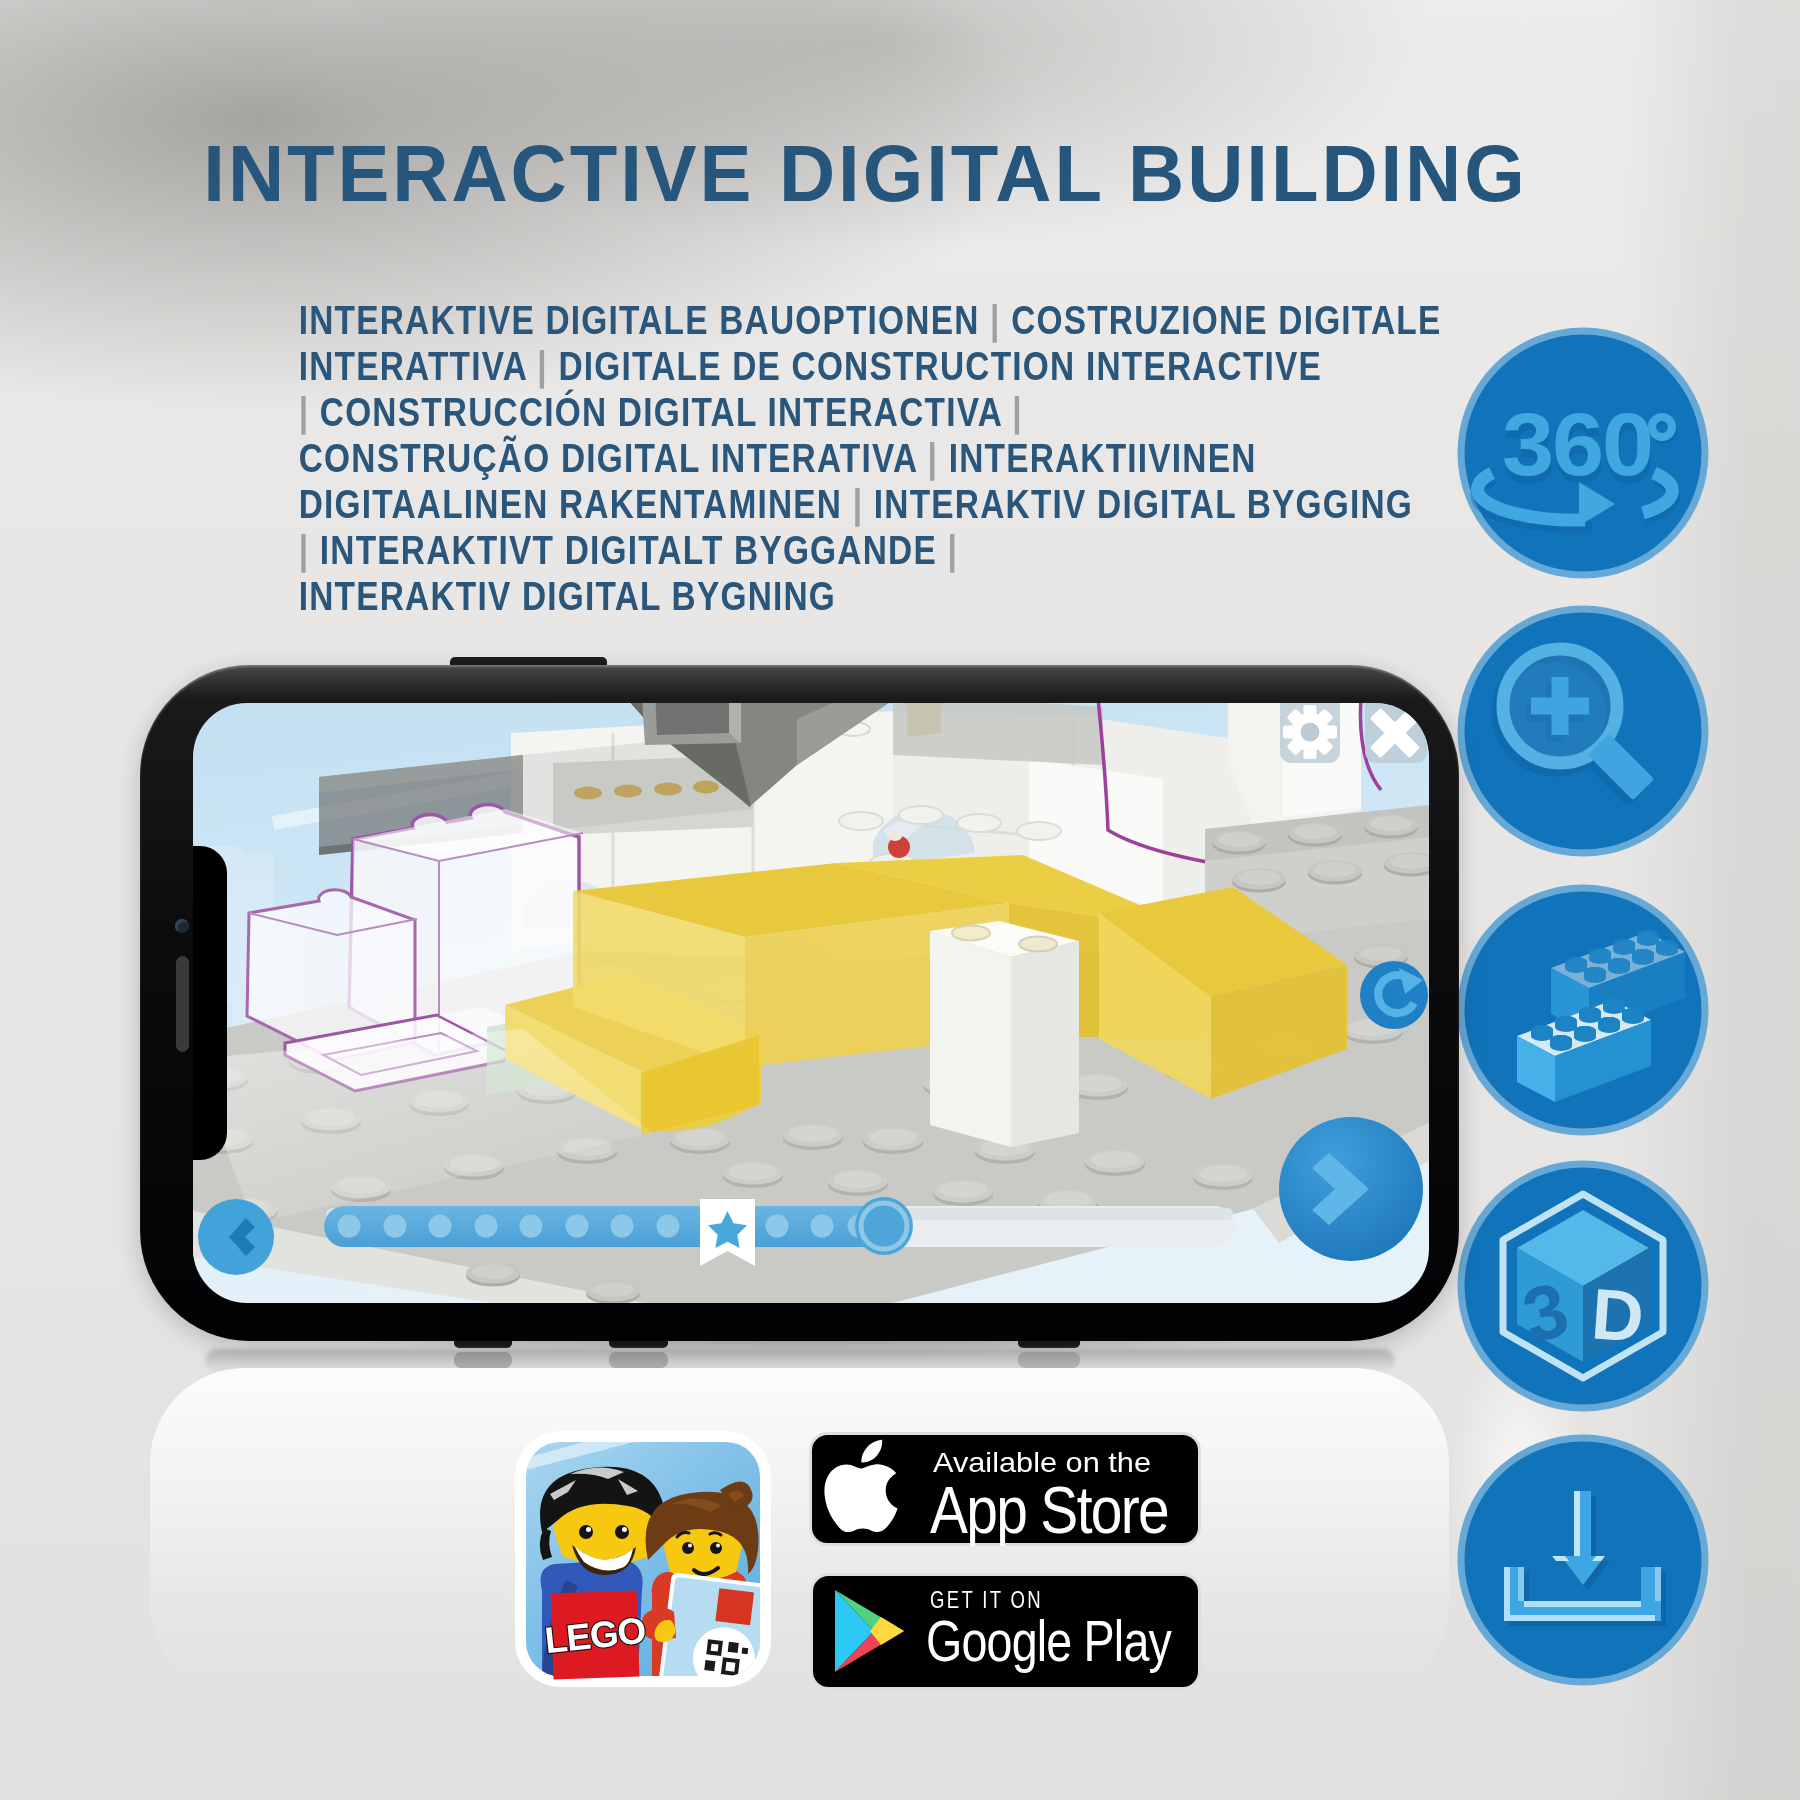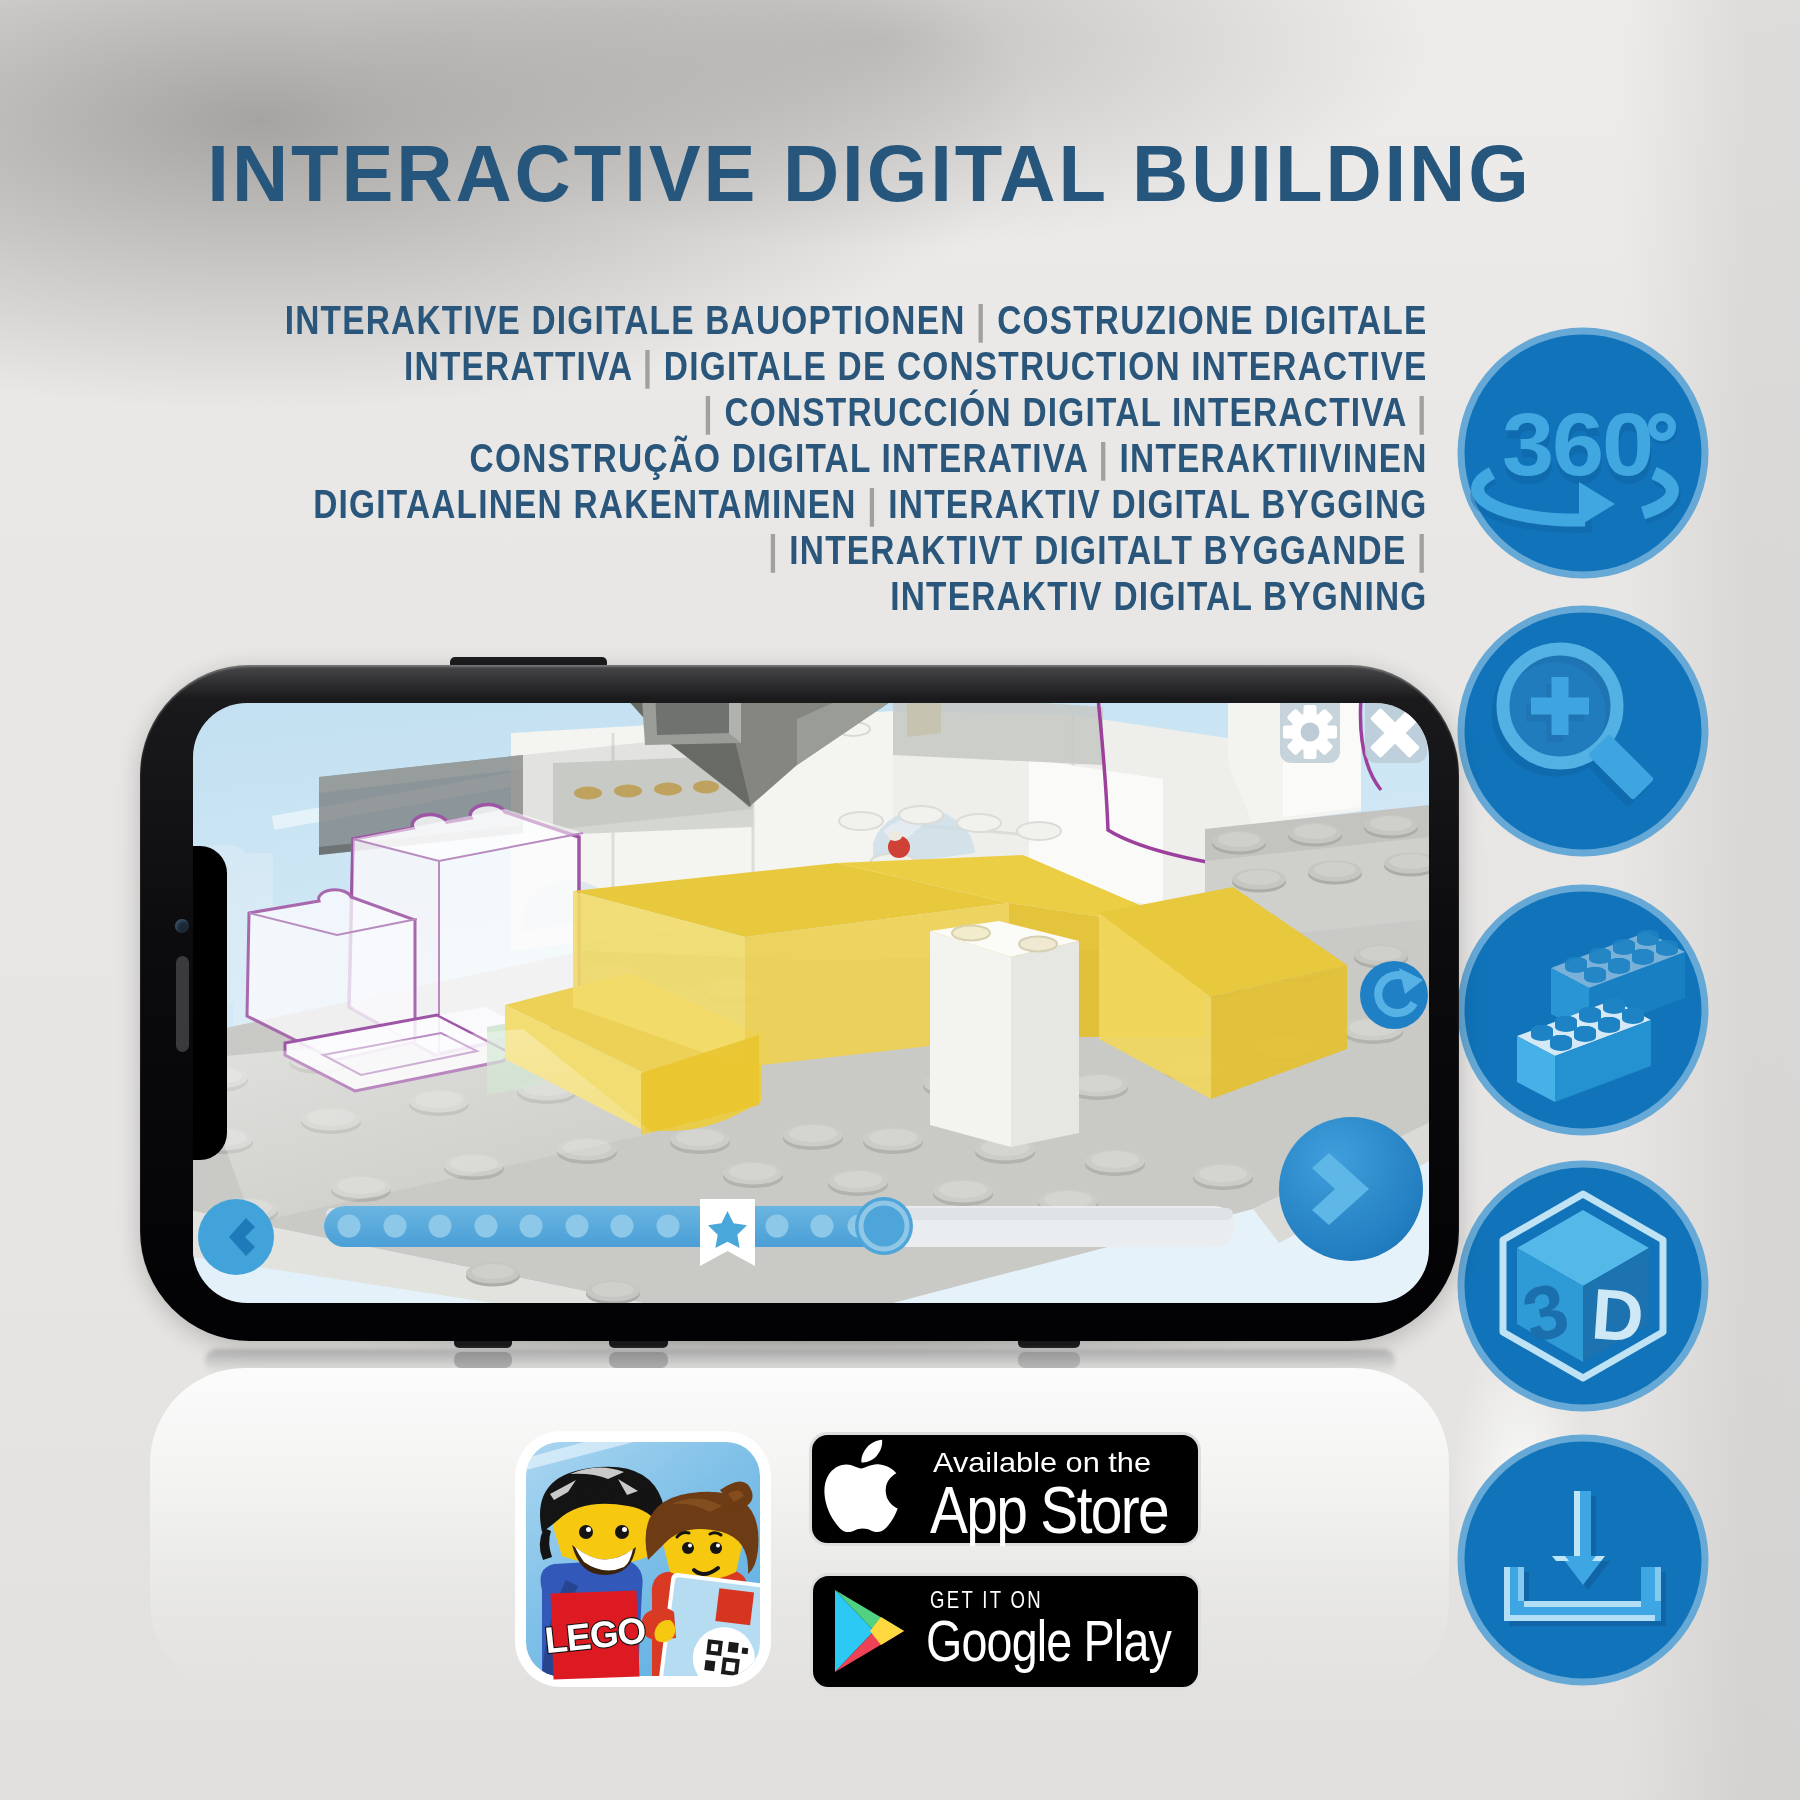--- a/index.html
+++ b/index.html
@@ -13,26 +13,26 @@
 <div class="abs" style="left:0;top:0;width:1800px;height:1800px;
   background:
     radial-gradient(1250px 470px at 260px 120px, rgba(95,93,90,0.50), rgba(95,93,90,0) 62%),
     radial-gradient(850px 320px at 880px 40px, rgba(110,108,105,0.33), rgba(110,108,105,0) 65%),
     linear-gradient(90deg, rgba(0,0,0,0) 90%, rgba(150,148,145,0.18) 97%, rgba(165,163,160,0.22) 100%),
     linear-gradient(180deg, #edecea 0%, #e8e7e5 30%, #e6e5e3 70%, #e1e0de 100%);"></div>
 
 <div class="abs" style="left:1420px;top:1260px;width:200px;height:460px;
   background:radial-gradient(100px 230px at 100px 230px, rgba(255,255,255,0.8), rgba(255,255,255,0) 70%);"></div>
 
-<div class="abs" style="left:170px;top:128px;width:1400px;text-align:center;">
+<div class="abs" style="left:185px;top:128px;width:1400px;">
   <span id="title" style="display:inline-block;font-size:80px;font-weight:bold;color:#27567c;
     letter-spacing:3px;white-space:nowrap;transform:scaleX(0.973);transform-origin:50% 50%;">INTERACTIVE DIGITAL BUILDING</span>
 </div>
 
-<div class="abs" style="left:155px;top:297px;width:1400px;text-align:right;">
+<div class="abs" style="left:169px;top:297px;width:1400px;text-align:left;">
   <div id="subtitle" style="display:inline-block;font-size:41px;font-weight:bold;color:#29567a;
     letter-spacing:1.5px;line-height:46px;white-space:nowrap;transform:scaleX(0.815);transform-origin:50% 0%;">
 INTERAKTIVE DIGITALE BAUOPTIONEN <span style="color:#a0a09e">|</span> COSTRUZIONE DIGITALE<br>
 INTERATTIVA <span style="color:#a0a09e">|</span> DIGITALE DE CONSTRUCTION INTERACTIVE<br>
 <span style="color:#a0a09e">|</span> CONSTRUCCIÓN DIGITAL INTERACTIVA <span style="color:#a0a09e">|</span><br>
 CONSTRUÇÃO DIGITAL INTERATIVA <span style="color:#a0a09e">|</span> INTERAKTIIVINEN<br>
 DIGITAALINEN RAKENTAMINEN <span style="color:#a0a09e">|</span> INTERAKTIV DIGITAL BYGGING<br>
 <span style="color:#a0a09e">|</span> INTERAKTIVT DIGITALT BYGGANDE <span style="color:#a0a09e">|</span><br>
 INTERAKTIV DIGITAL BYGNING</div>
 </div>

